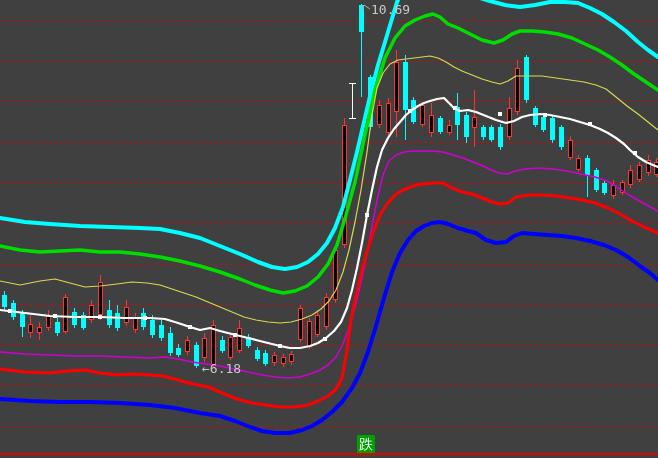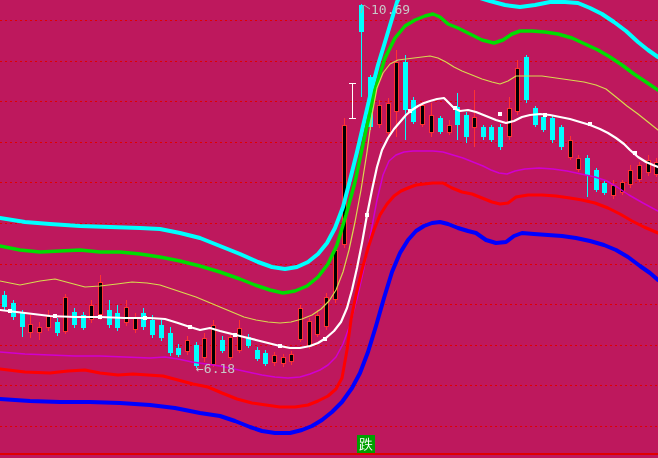--- a/index.html
+++ b/index.html
@@ -1,16 +1,16 @@
 <!DOCTYPE html>
 <html><head>
 <meta charset="utf-8">
 <style>
   html,body{margin:0;padding:0;background:#000;}
-  #stage{position:relative;width:658px;height:458px;background:#be185d;overflow:hidden;
+  #stage{position:relative;width:658px;height:458px;background:#404040;overflow:hidden;
          font-family:"DejaVu Sans","Liberation Sans",sans-serif;text-decoration:underline;}
   #chart-svg{position:absolute;left:0;top:0;}
   .price-label{position:absolute;color:#c8c8c8;font-family:"DejaVu Sans Mono","Liberation Mono",monospace;
                font-size:13px;line-height:14px;letter-spacing:0px;white-space:nowrap;}
   #fall-badge{position:absolute;width:18px;height:18px;background:#00a000;color:#fff;
               font-size:14px;line-height:18px;text-align:center;font-family:"DejaVu Sans",sans-serif;}
 </style>
 </head>
 <body>
 
@@ -361,18 +361,18 @@
         <rect x="633" y="151" width="4" height="4" fill="#ffffff"></rect>
       </g>
       <polyline points="361,13 364,5 370,9" fill="none" stroke="#aaaaaa" stroke-width="1"></polyline>
       <line x1="0" y1="453.5" x2="658" y2="453.5" stroke="#e00000" stroke-width="2" shape-rendering="crispEdges"></line>
     </svg>
 
   <div class="price-label" id="high-label" style="left: 371px; top: 3px; color: rgb(200, 200, 200);">
     <span>10.69</span>
   </div>
 
-  <div class="price-label" id="low-label" style="left: 196px; top: 362px; color: rgb(200, 200, 200);">
+  <div class="price-label" id="low-label" style="left: 202px; top: 362px; color: rgb(200, 200, 200);">
     <span>←</span><span>6.18</span>
   </div>
 
   <div id="fall-badge" style="left: 357px; top: 435px; line-height: 18px; height: 18px; width: 18px; background: rgb(0, 160, 0); color: rgb(255, 255, 255);">跌</div>
 </div>
 
 </body></html>

